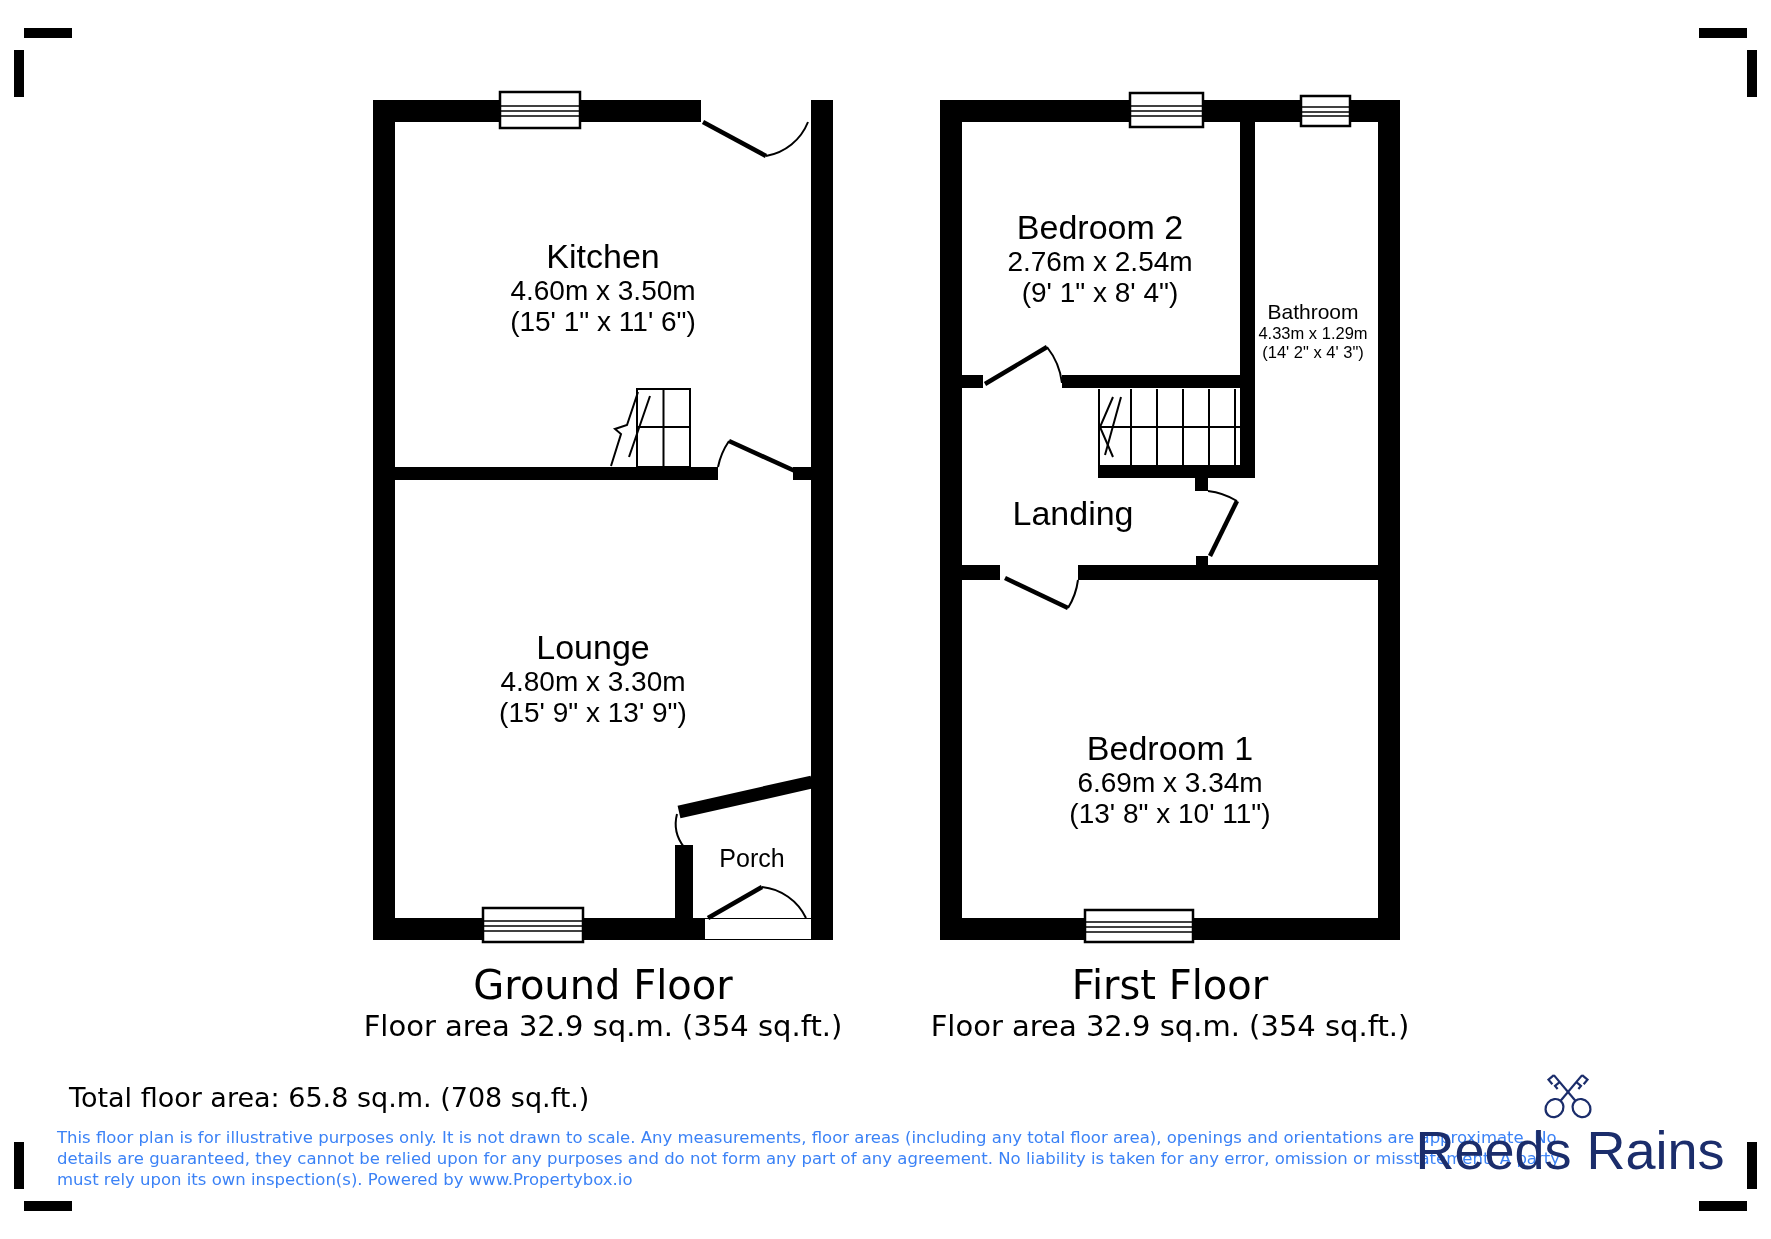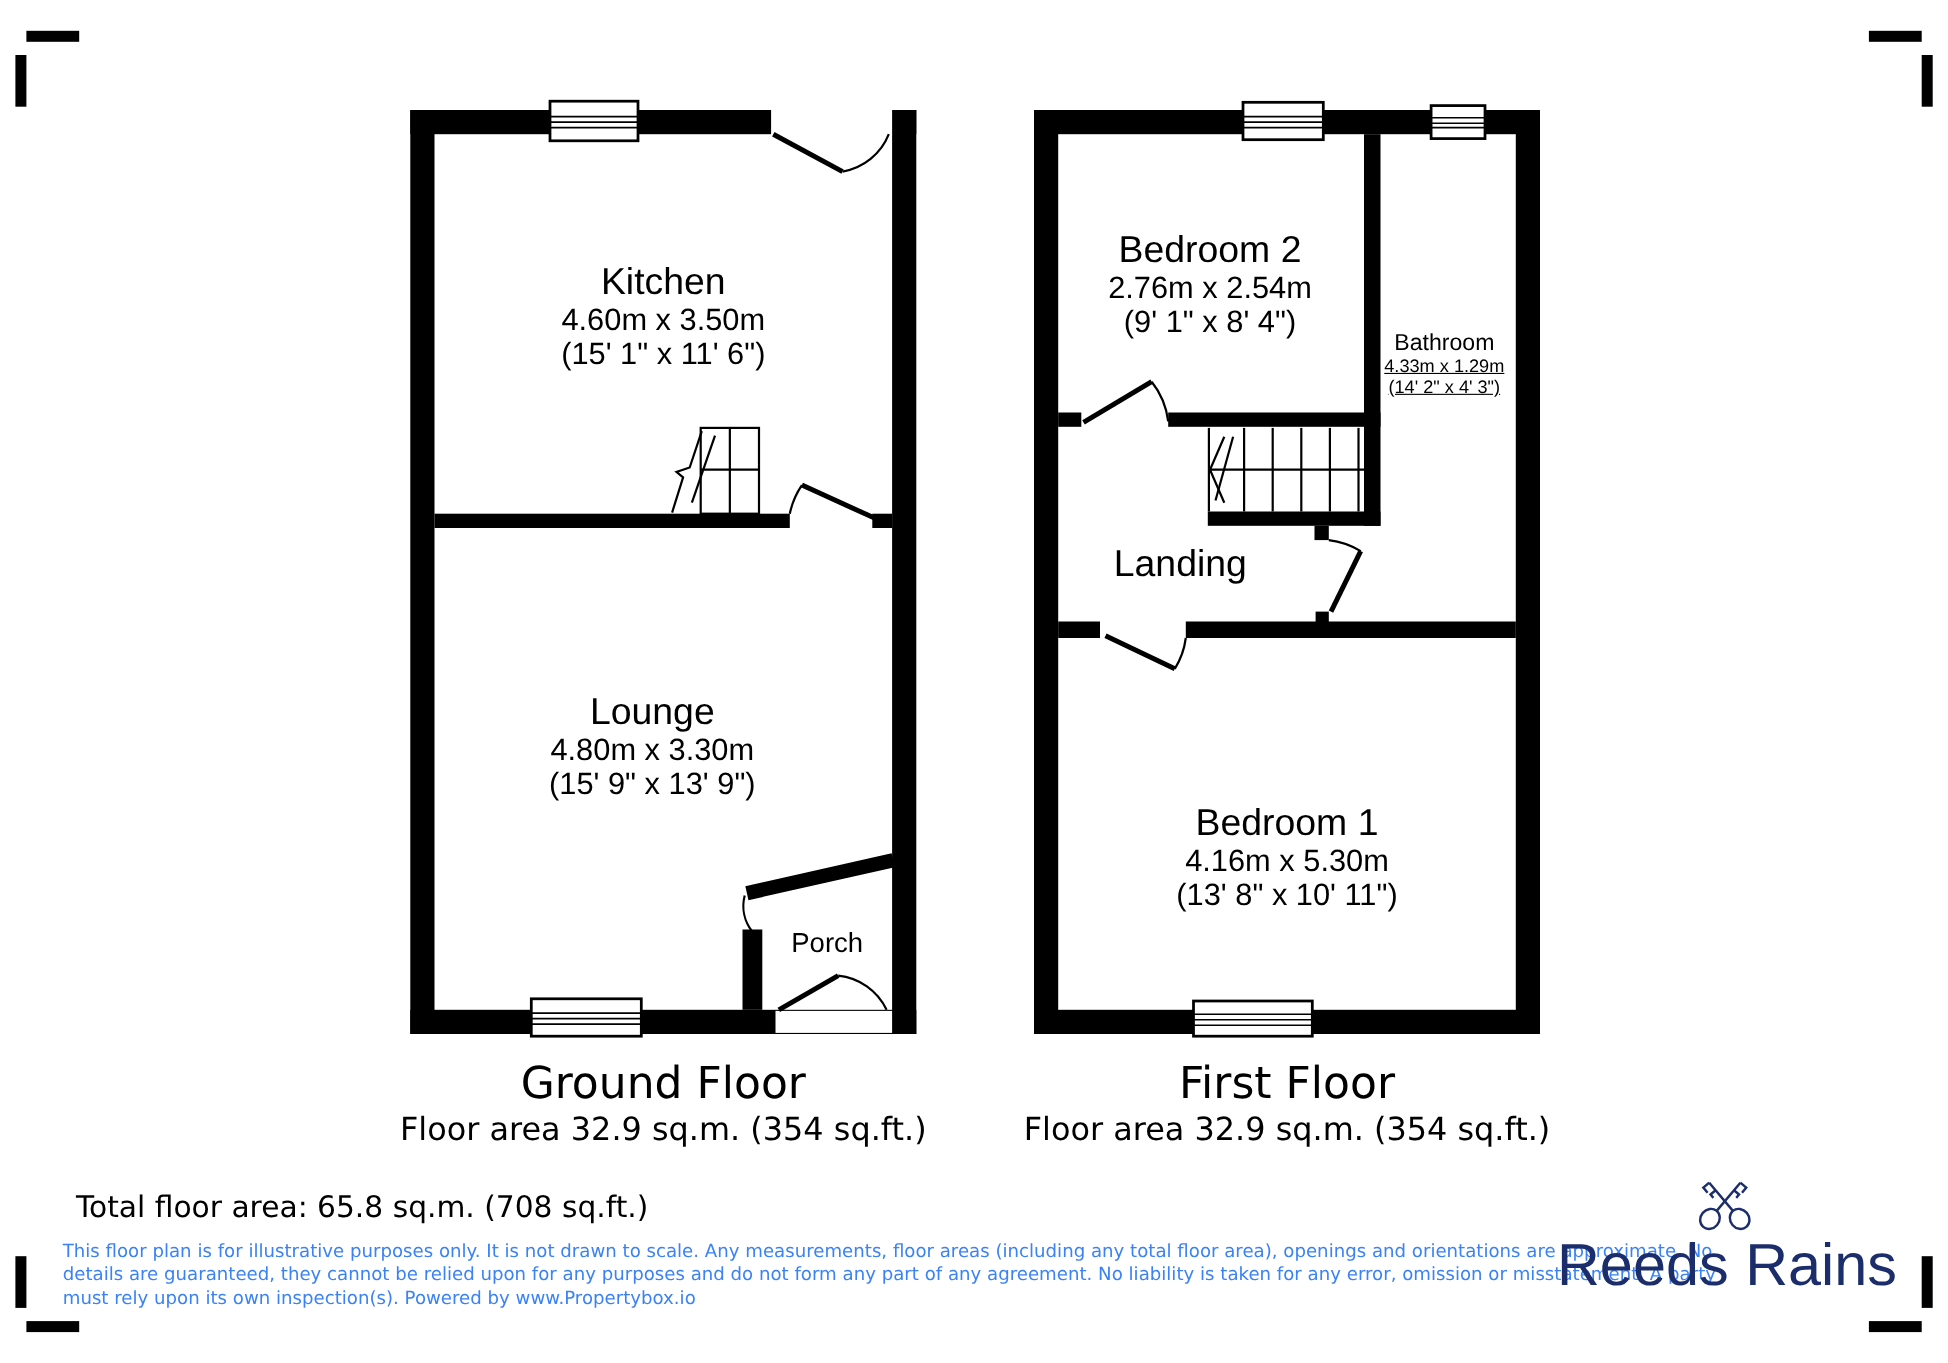--- a/index.html
+++ b/index.html
@@ -5,21 +5,21 @@
   html,body{margin:0;padding:0;background:#ffffff;}
   #canvas{position:relative;width:1771px;height:1239px;background:#ffffff;overflow:hidden;
           font-family:"Liberation Sans", sans-serif;color:#000;}
   #plan-svg{position:absolute;left:0;top:0;}
   .lbl{position:absolute;text-align:center;white-space:nowrap;}
   .blk{position:absolute;text-align:center;white-space:nowrap;transform:translateX(-50%);}
   .ctr{transform:translate(-50%,-50%);}
   .room-name{font-size:34px;line-height:37px;}
   .room-dim{font-size:28px;line-height:31px;}
   .small-name{font-size:21px;line-height:24px;}
-  .small-dim{font-size:16.5px;line-height:19px;text-decoration:underline;}
+  .small-dim{font-size:16.5px;line-height:19px;}
   .porch-name{font-size:25px;}
   .landing-name{font-size:34px;}
   .floor-title{font-family:"DejaVu Sans", sans-serif;font-size:40px;}
   .floor-area{font-family:"DejaVu Sans", sans-serif;font-size:29px;}
   .total-area{position:absolute;font-family:"DejaVu Sans", sans-serif;font-size:27px;white-space:nowrap;margin-left:12px;}
   .disclaimer{position:absolute;font-family:"DejaVu Sans", sans-serif;font-size:16.5px;line-height:21px;
               color:#3b82f6;white-space:nowrap;}
   .brand-text{position:absolute;font-family:Liberation Sans, sans-serif;font-size:54px;white-space:nowrap;text-align:center;}
 </style>
 </head>
@@ -204,21 +204,21 @@
   <div class="blk" style="left:1313px;top:300px">
     <div class="small-name">Bathroom</div>
     <div class="small-dim">4.33m x 1.29m</div>
     <div class="small-dim">(14' 2" x 4' 3")</div>
   </div>
 
   <div class="lbl ctr landing-name" style="left:1073px;top:513px">Landing</div>
 
   <div class="blk" style="left:1170px;top:730px">
     <div class="room-name">Bedroom 1</div>
-    <div class="room-dim">4.16m x 5.30m</div>
+    <div class="room-dim">6.69m x 3.34m</div>
     <div class="room-dim">(13' 8" x 10' 11")</div>
   </div>
 
   <div class="lbl ctr floor-title" style="left:603px;top:985px">Ground Floor</div>
   <div class="lbl ctr floor-area" style="left:603px;top:1026px">Floor area 32.9 sq.m. (354 sq.ft.)</div>
   <div class="lbl ctr floor-title" style="left:1170px;top:985px">First Floor</div>
   <div class="lbl ctr floor-area" style="left:1170px;top:1026px">Floor area 32.9 sq.m. (354 sq.ft.)</div>
 
   <div class="total-area" style="left:57px;top:1082px">Total floor area: 65.8 sq.m. (708 sq.ft.)</div>
 

